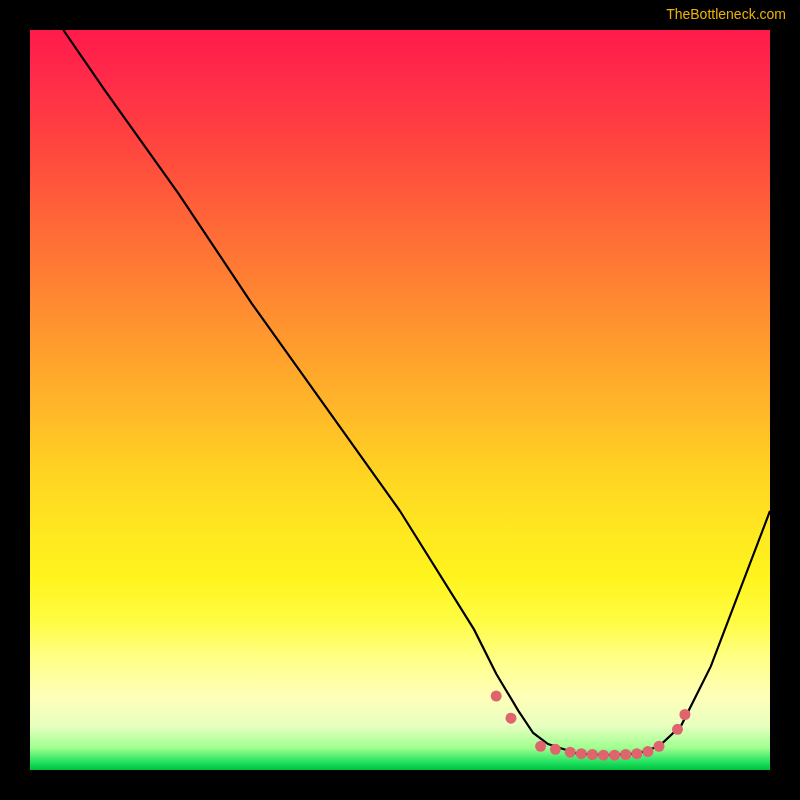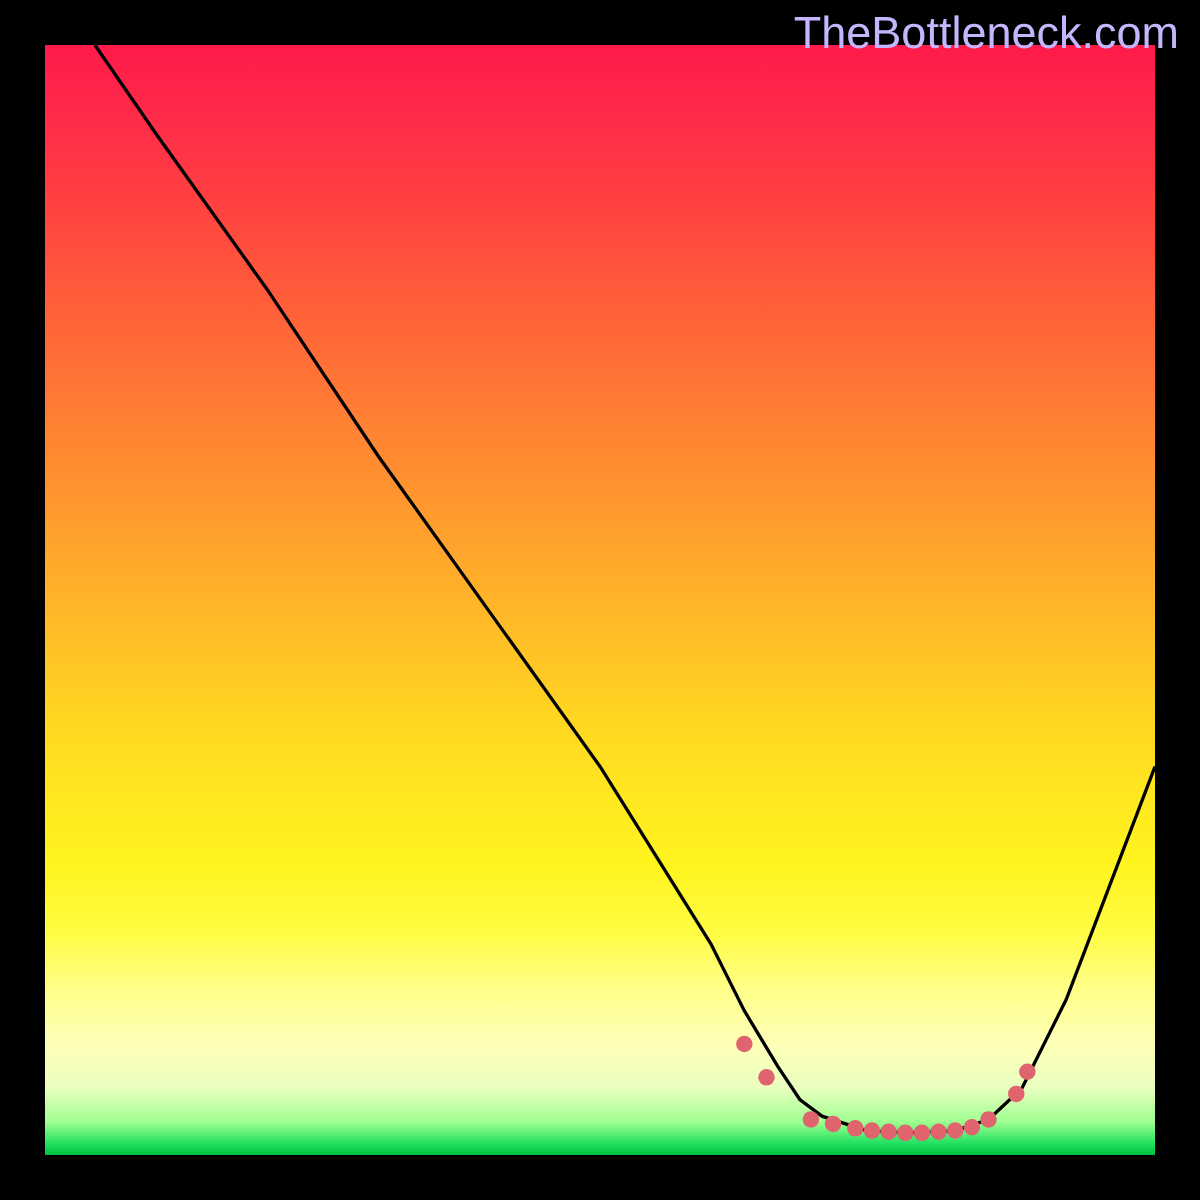--- a/index.html
+++ b/index.html
@@ -8,22 +8,22 @@
     height: 800px;
     background: #000;
     position: relative;
     overflow: hidden;
     font-family: Arial, sans-serif;
   }
   .watermark {
     position: absolute;
     top: 6px;
     right: 14px;
-    color: #c4b5fd;
-    font-size: 30px;
+    color: #eab308;
+    font-size: 14px;
     font-weight: 500;
     z-index: 10;
   }
   .plot-area {
     position: absolute;
     left: 30px;
     top: 30px;
     width: 740px;
     height: 740px;
     overflow: hidden;

